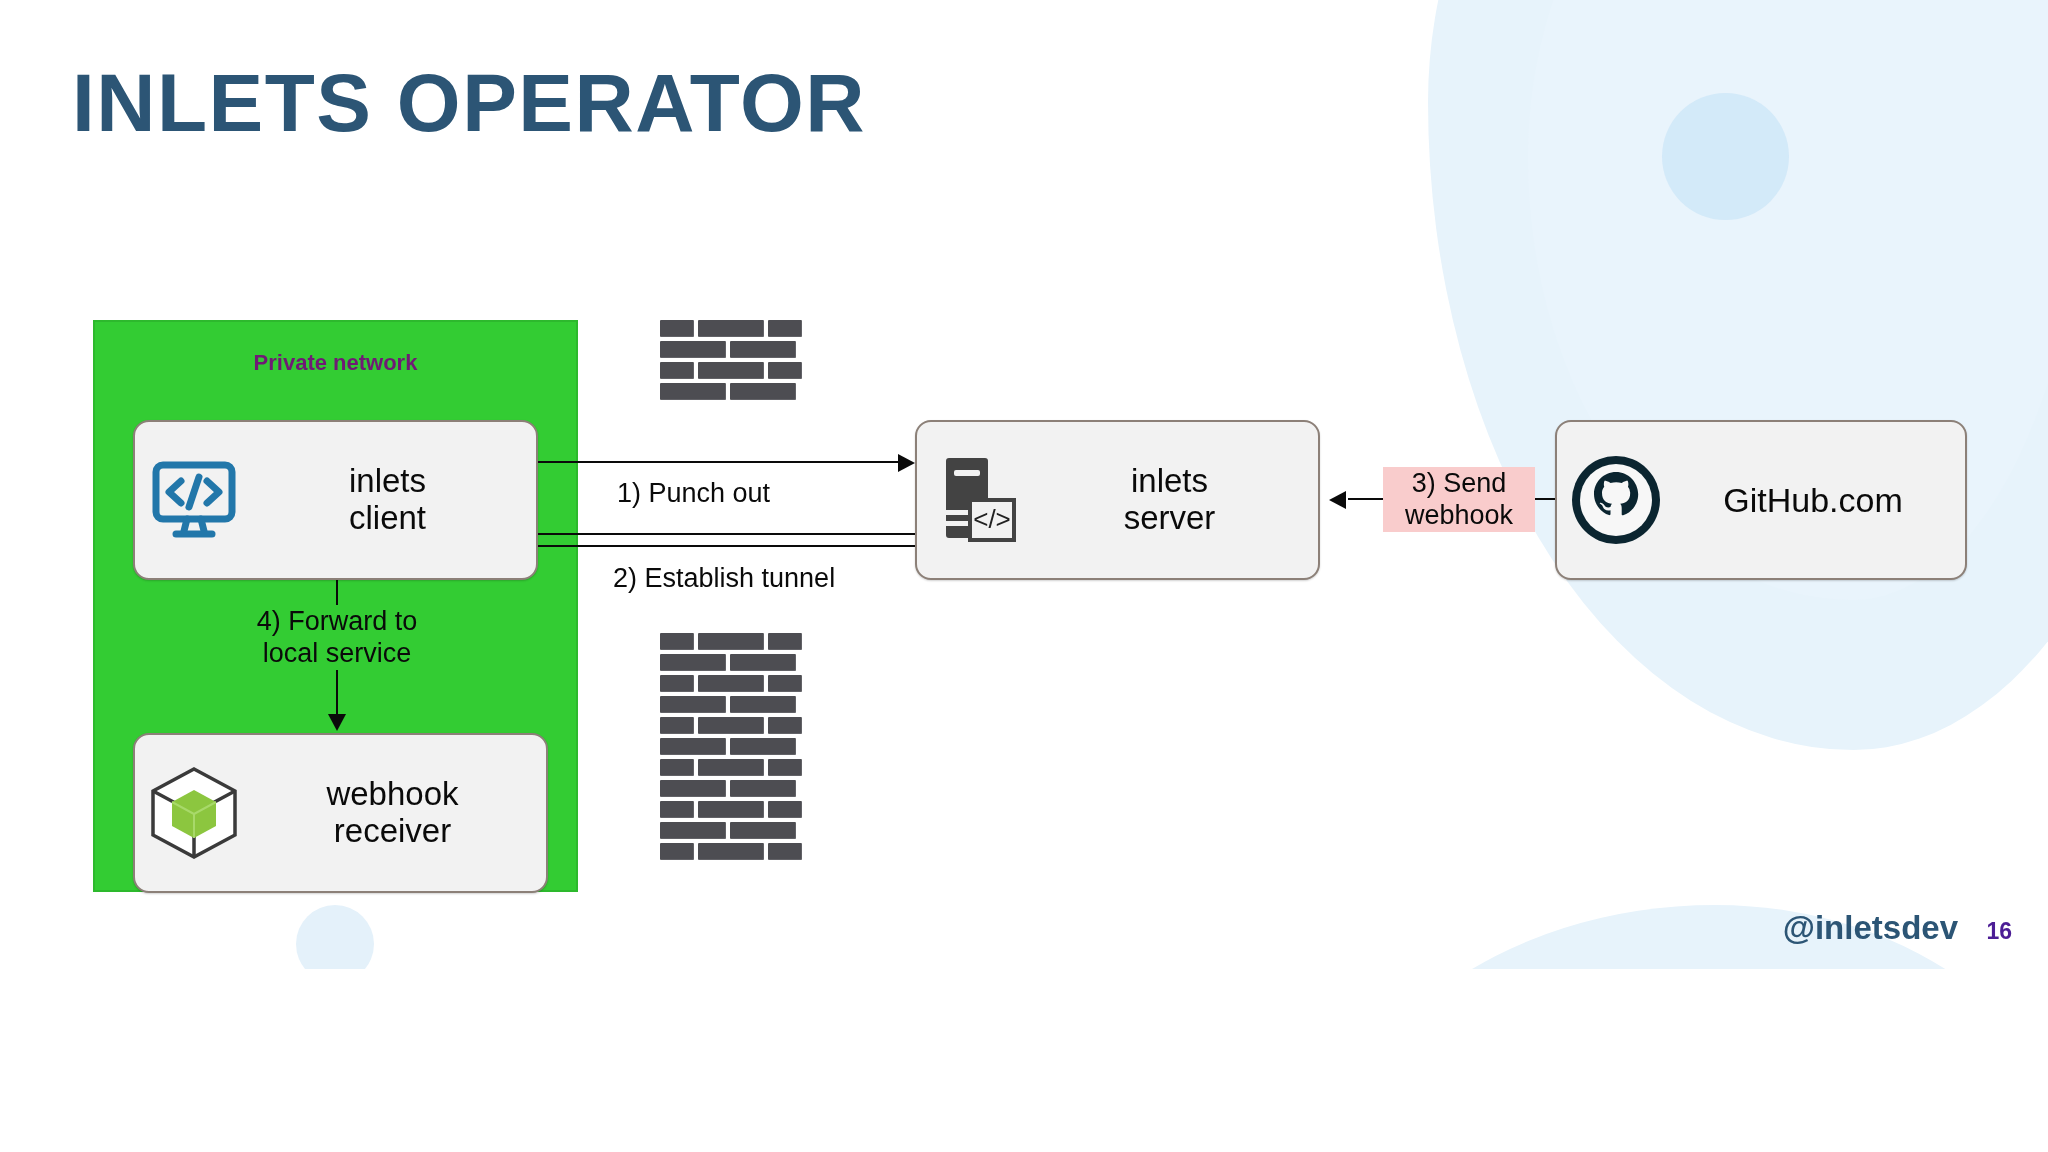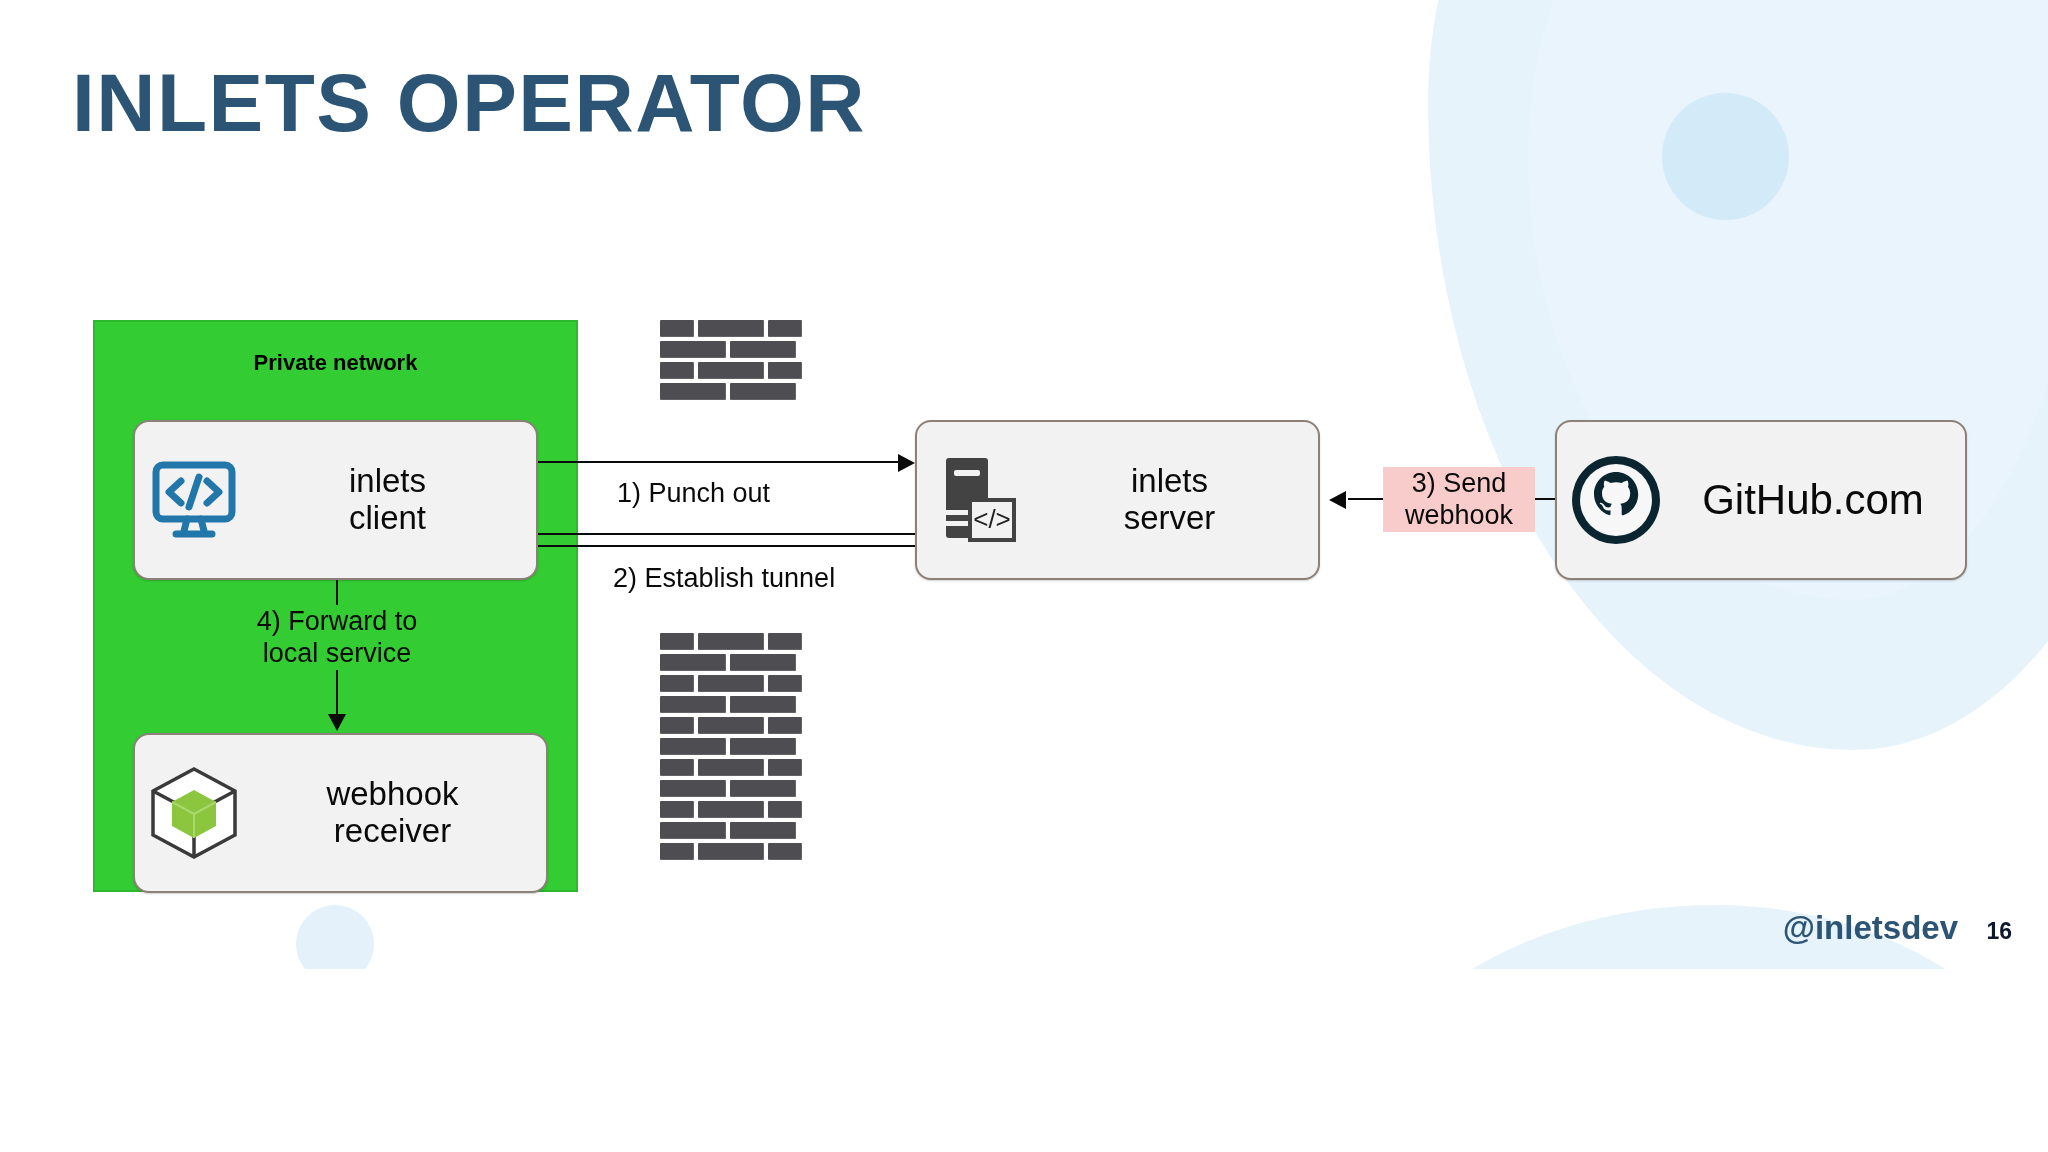--- a/index.html
+++ b/index.html
@@ -71,42 +71,42 @@
     background:#33CC33; border:2px solid #2DB92D;
   }
   .zone-internet {
     left:874px; top:320px; width:1128px; height:572px;
     background:#F9CCCC; border:3px solid #9E1B1B;
   }
   .zone-label {
     position:absolute; left:0; right:0; top:28px;
     text-align:center; font-size:22px; font-weight:bold;
   }
-  .zone-private .zone-label { color:#000000; }
+  .zone-private .zone-label { color:#701a75; }
   .zone-internet .zone-label { color:#111111; }
 
   .node {
     position:absolute;
     background:#F2F2F2;
     border:2px solid #8C8078;
     border-radius:16px;
     display:flex; align-items:center;
     box-shadow:0 1px 2px rgba(0,0,0,.18);
   }
   .node-label {
     font-size:33px; color:#0A0A0A; line-height:1.12; text-align:center;
     flex:1; padding-right:14px;
   }
   .node-icon { width:118px; flex:none; display:flex; align-items:center; justify-content:center; }
 
   #node-inlets-client { left:133px; top:420px; width:405px; height:160px; }
   #node-webhook-receiver { left:133px; top:733px; width:415px; height:160px; }
   #node-inlets-server { left:915px; top:420px; width:405px; height:160px; }
   #node-github { left:1555px; top:420px; width:412px; height:160px; }
-  #node-github .node-label { font-size:42px; }
+  #node-github .node-label { font-size:34px; }
 
   
   .wall { position:absolute; }
   .brick-row { display:flex; height:17px; margin-bottom:4px; }
   .brick { background:#4D4D52; height:17px; margin-right:4px; border-radius:1px;
            box-shadow:inset -1px -1px 0 rgba(255,255,255,.12); }
   #wall-top { left:660px; top:320px; }
   #wall-bottom { left:660px; top:633px; }
 
   
@@ -126,21 +126,21 @@
   .edge-label.on-pink { background:#F9CCCC; padding:0 7px; }
   .edge-label.on-green { background:#33CC33; padding:0 6px; }
 
   
   .footer-handle {
     position:absolute; right:90px; bottom:22px;
     font-size:33px; font-weight:bold; color:#2C5575; z-index:6;
   }
   .footer-page {
     position:absolute; right:36px; bottom:24px;
-    font-size:23px; font-weight:bold; color:#0f172a; z-index:6;
+    font-size:23px; font-weight:bold; color:#4c1d95; z-index:6;
   }
   .logo-mark { position:absolute; left:52px; top:1000px; width:96px; height:96px; z-index:6; }
 </style>
 </head>
 <body>
 
 <div id="slide">
 
   <div class="bg-layer">
     <div class="blob-tr"></div>

